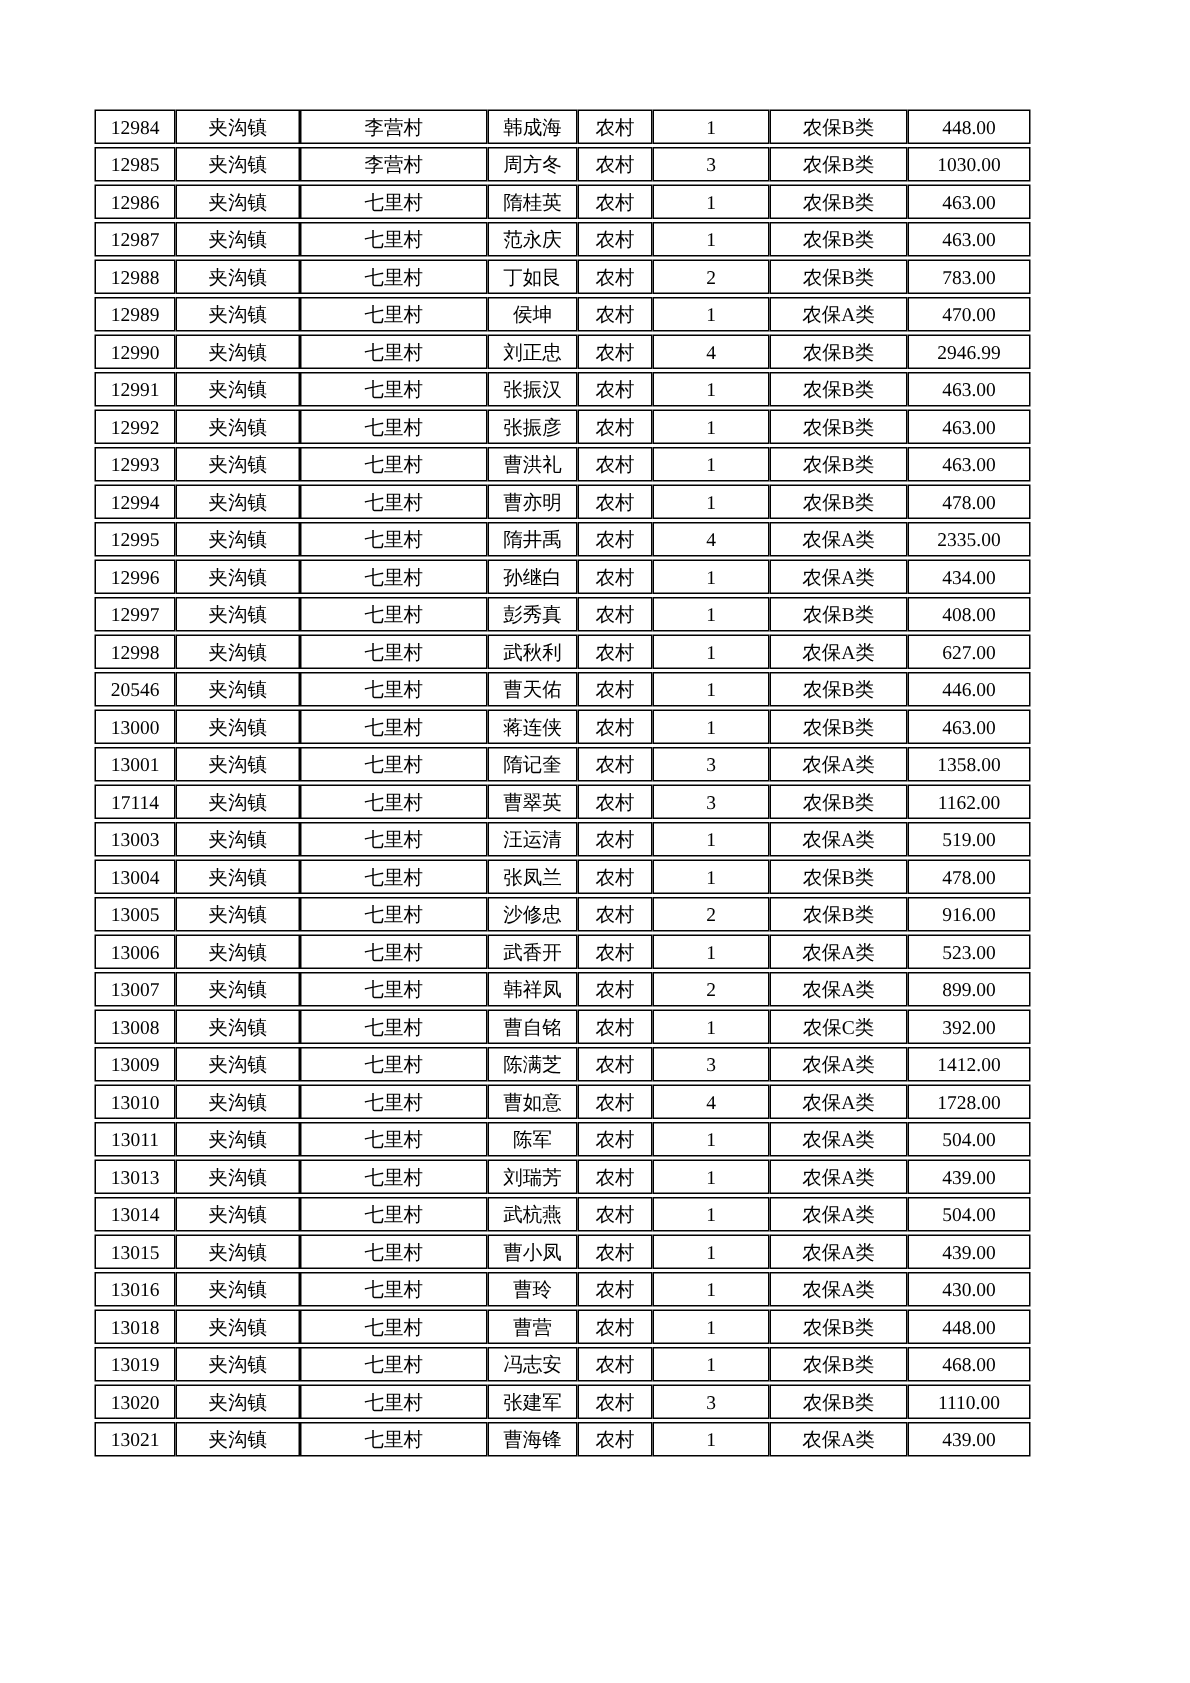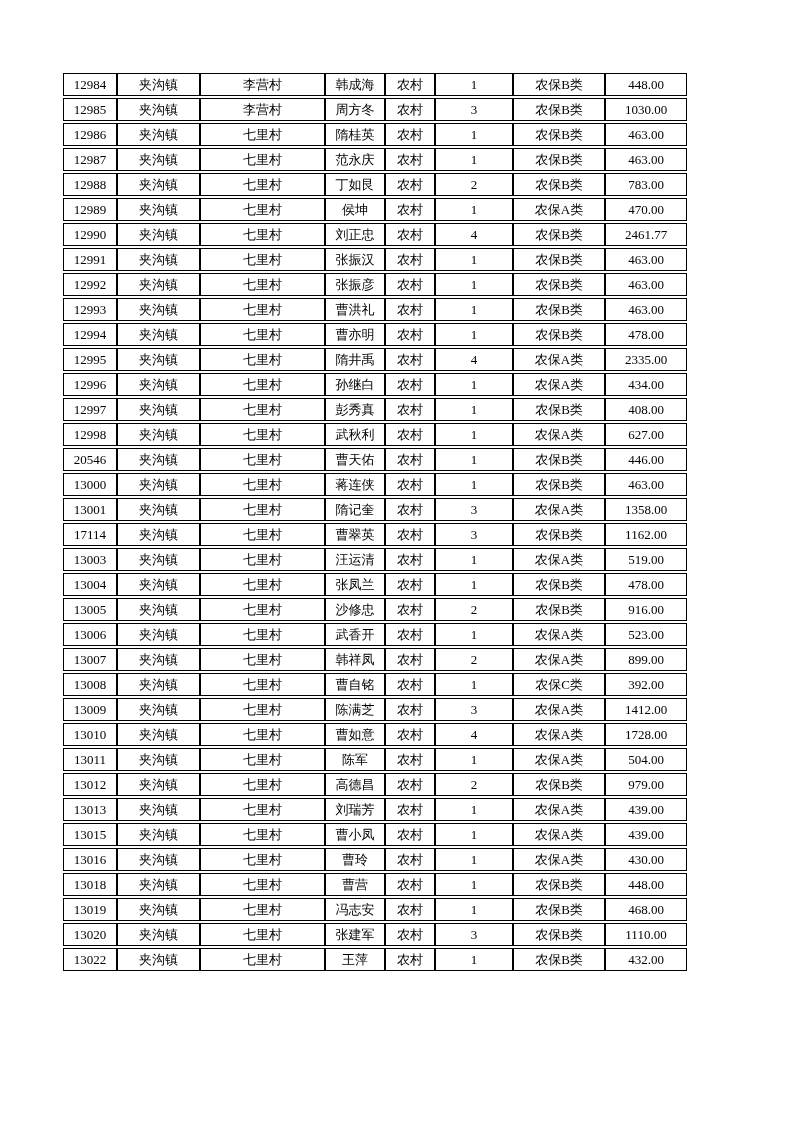--- a/index.html
+++ b/index.html
@@ -130,21 +130,21 @@
           <td>470.00</td>
         </tr>
         <tr>
           <td>12990</td>
           <td>夹沟镇</td>
           <td>七里村</td>
           <td>刘正忠</td>
           <td>农村</td>
           <td>4</td>
           <td>农保B类</td>
-          <td>2461.77</td>
+          <td>2946.99</td>
         </tr>
         <tr>
           <td>12991</td>
           <td>夹沟镇</td>
           <td>七里村</td>
           <td>张振汉</td>
           <td>农村</td>
           <td>1</td>
           <td>农保B类</td>
           <td>463.00</td>
@@ -343,40 +343,40 @@
           <td>13011</td>
           <td>夹沟镇</td>
           <td>七里村</td>
           <td>陈军</td>
           <td>农村</td>
           <td>1</td>
           <td>农保A类</td>
           <td>504.00</td>
         </tr>
         <tr>
-          <td>13012</td>
-          <td>夹沟镇</td>
-          <td>七里村</td>
-          <td>高德昌</td>
-          <td>农村</td>
-          <td>2</td>
-          <td>农保B类</td>
-          <td>979.00</td>
-        </tr>
-        <tr>
           <td>13013</td>
           <td>夹沟镇</td>
           <td>七里村</td>
           <td>刘瑞芳</td>
           <td>农村</td>
           <td>1</td>
           <td>农保A类</td>
           <td>439.00</td>
         </tr>
         <tr>
+          <td>13014</td>
+          <td>夹沟镇</td>
+          <td>七里村</td>
+          <td>武杭燕</td>
+          <td>农村</td>
+          <td>1</td>
+          <td>农保A类</td>
+          <td>504.00</td>
+        </tr>
+        <tr>
           <td>13015</td>
           <td>夹沟镇</td>
           <td>七里村</td>
           <td>曹小凤</td>
           <td>农村</td>
           <td>1</td>
           <td>农保A类</td>
           <td>439.00</td>
         </tr>
         <tr>
@@ -413,24 +413,24 @@
           <td>13020</td>
           <td>夹沟镇</td>
           <td>七里村</td>
           <td>张建军</td>
           <td>农村</td>
           <td>3</td>
           <td>农保B类</td>
           <td>1110.00</td>
         </tr>
         <tr>
-          <td>13022</td>
-          <td>夹沟镇</td>
-          <td>七里村</td>
-          <td>王萍</td>
-          <td>农村</td>
-          <td>1</td>
-          <td>农保B类</td>
-          <td>432.00</td>
+          <td>13021</td>
+          <td>夹沟镇</td>
+          <td>七里村</td>
+          <td>曹海锋</td>
+          <td>农村</td>
+          <td>1</td>
+          <td>农保A类</td>
+          <td>439.00</td>
         </tr>
       </tbody>
   </table>
 </div>
 
 </body></html>

